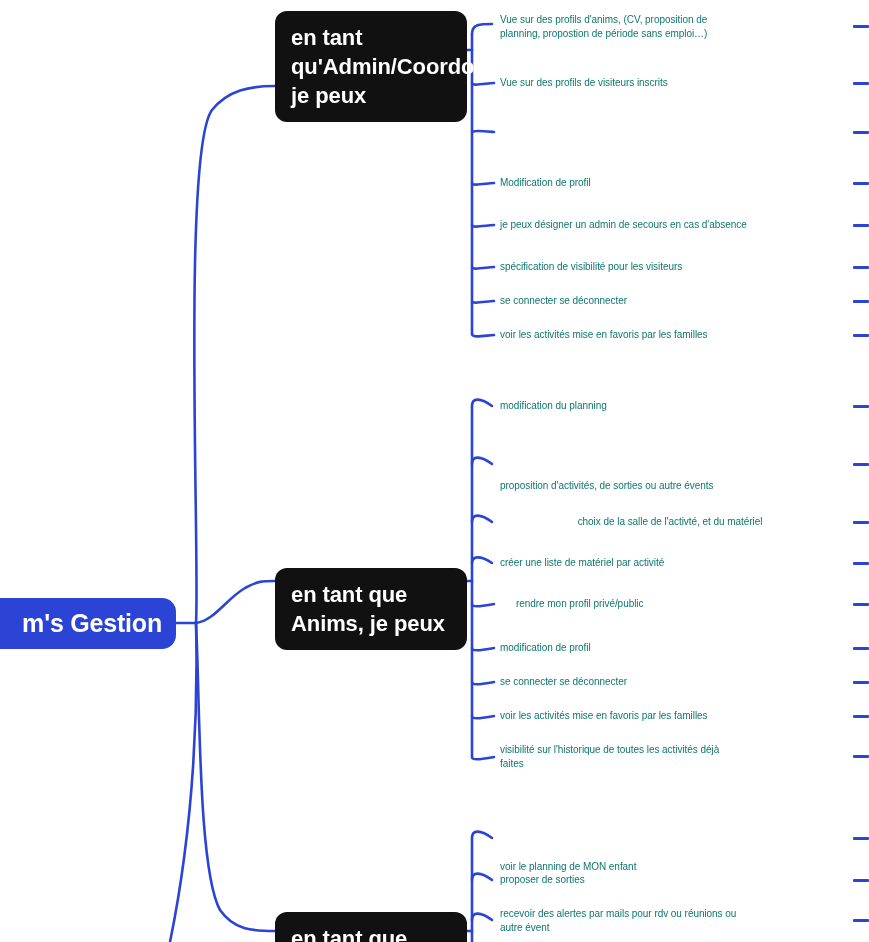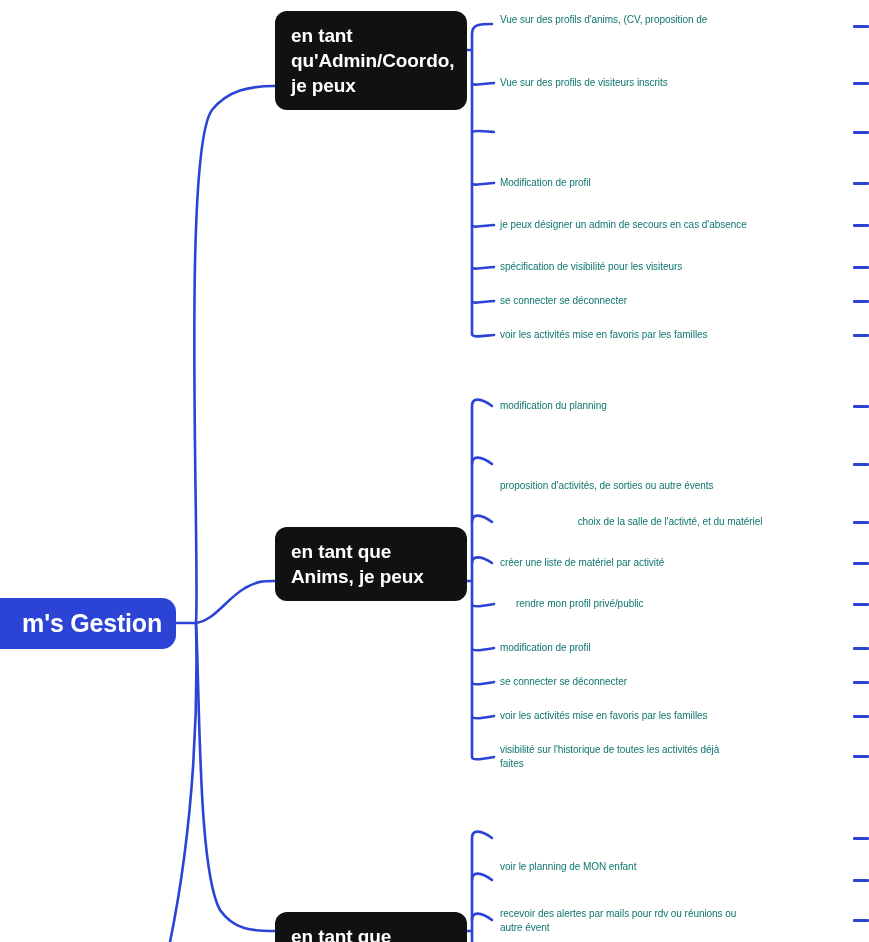--- a/index.html
+++ b/index.html
@@ -42,21 +42,21 @@
     box-sizing: border-box;
     white-space: nowrap;
   }
 
   
   .branch-node {
     position: absolute;
     background: #111111;
     color: #ffffff;
     border-radius: 12px;
-    font-size: 19px;
+    font-size: 22px;
     font-weight: bold;
     line-height: 1.32;
     padding: 12px 16px;
     box-sizing: border-box;
     letter-spacing: -0.1px;
   }
 
   
   .leaf {
     position: absolute;
@@ -133,20 +133,21 @@
   </div>
 
   <div class="branch-node" style="left:275px; top:11px; width:192px;">
     <span>en tant</span>
     <span>qu'Admin/Coordo,</span>
     <span> je peux</span>
   </div>
 
   <div class="leaf" style="top:13px; width:340px;">
     <span class="leaf-text">Vue sur des profils d'anims, (CV, proposition de</span>
+    <span class="leaf-text">planning, propostion de période sans emploi…)</span>
   </div>
   <div class="stub" style="top:25px;"></div>
 
   <div class="leaf" style="top:76px; width:340px;">
     <span class="leaf-text">Vue sur des profils de visiteurs inscrits</span>
   </div>
   <div class="stub" style="top:82px;"></div>
 
   <div class="stub" style="top:131px;"></div>
 
@@ -168,21 +169,21 @@
   <div class="leaf" style="top:294px; width:340px;">
     <span class="leaf-text">se connecter se déconnecter</span>
   </div>
   <div class="stub" style="top:300px;"></div>
 
   <div class="leaf" style="top:328px; width:340px;">
     <span class="leaf-text">voir les activités mise en favoris par les familles</span>
   </div>
   <div class="stub" style="top:334px;"></div>
 
-  <div class="branch-node" style="left:275px; top:527px; width:192px;">
+  <div class="branch-node" style="left:275px; top:568px; width:192px;">
     <span>en tant que</span>
     <span>Anims, je peux</span>
   </div>
 
   <div class="leaf" style="top:399px; width:340px;">
     <span class="leaf-text">modification du planning</span>
   </div>
   <div class="stub" style="top:405px;"></div>
 
   <div class="leaf" style="top:479px; width:340px;">
@@ -228,20 +229,23 @@
 
   <div class="branch-node" style="left:275px; top:912px; width:192px;">
     <span>en tant que</span>
   </div>
 
   <div class="leaf" style="top:860px; width:340px;">
     <span class="leaf-text">voir le planning de MON enfant</span>
   </div>
   <div class="stub" style="top:837px;"></div>
 
+  <div class="leaf" style="top:873px; width:340px;">
+    <span class="leaf-text">proposer de sorties</span>
+  </div>
   <div class="stub" style="top:879px;"></div>
 
   <div class="leaf" style="top:907px; width:345px;">
     <span class="leaf-text">recevoir des alertes par mails pour rdv ou réunions ou</span>
     <span class="leaf-text">autre évent</span>
   </div>
   <div class="stub" style="top:919px;"></div>
 
 </div>
 

